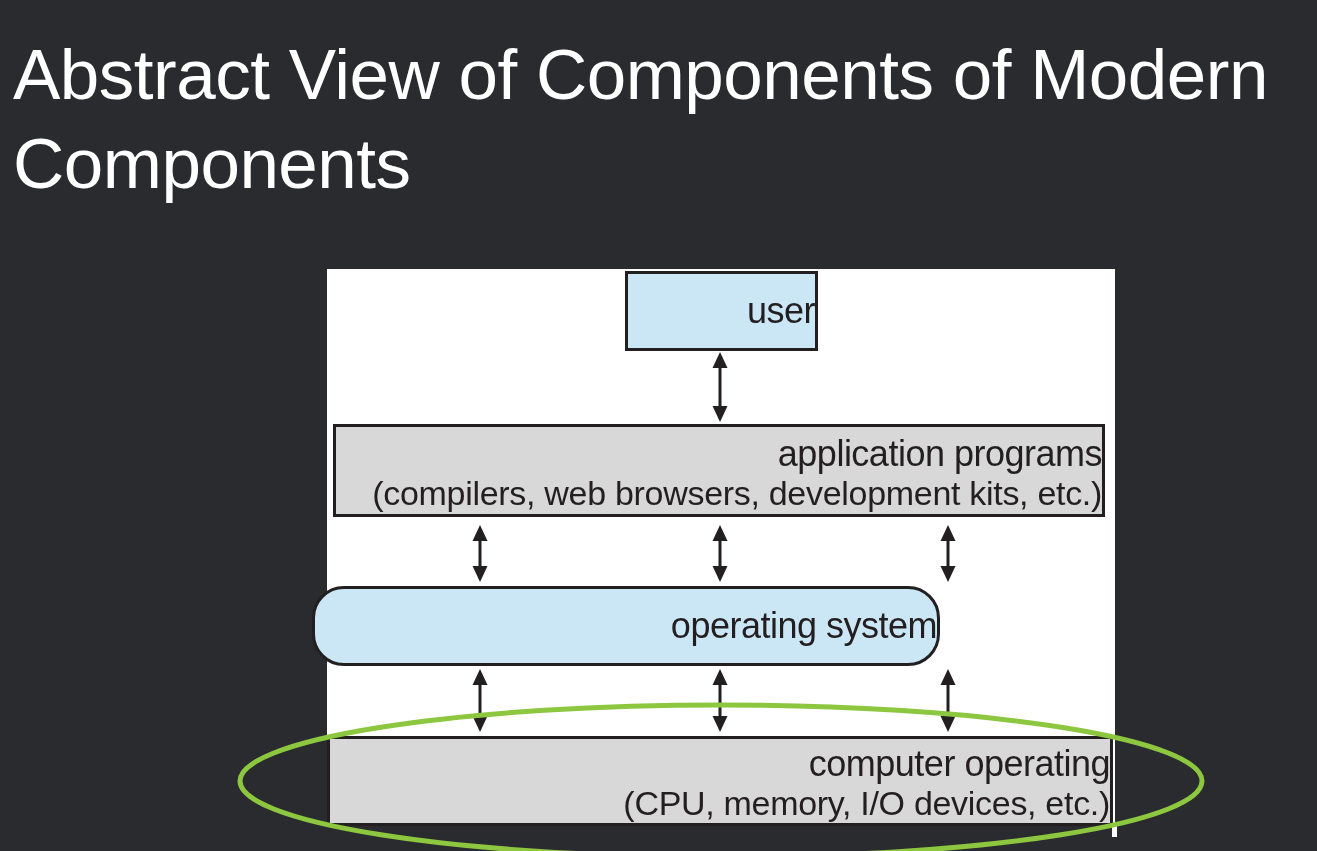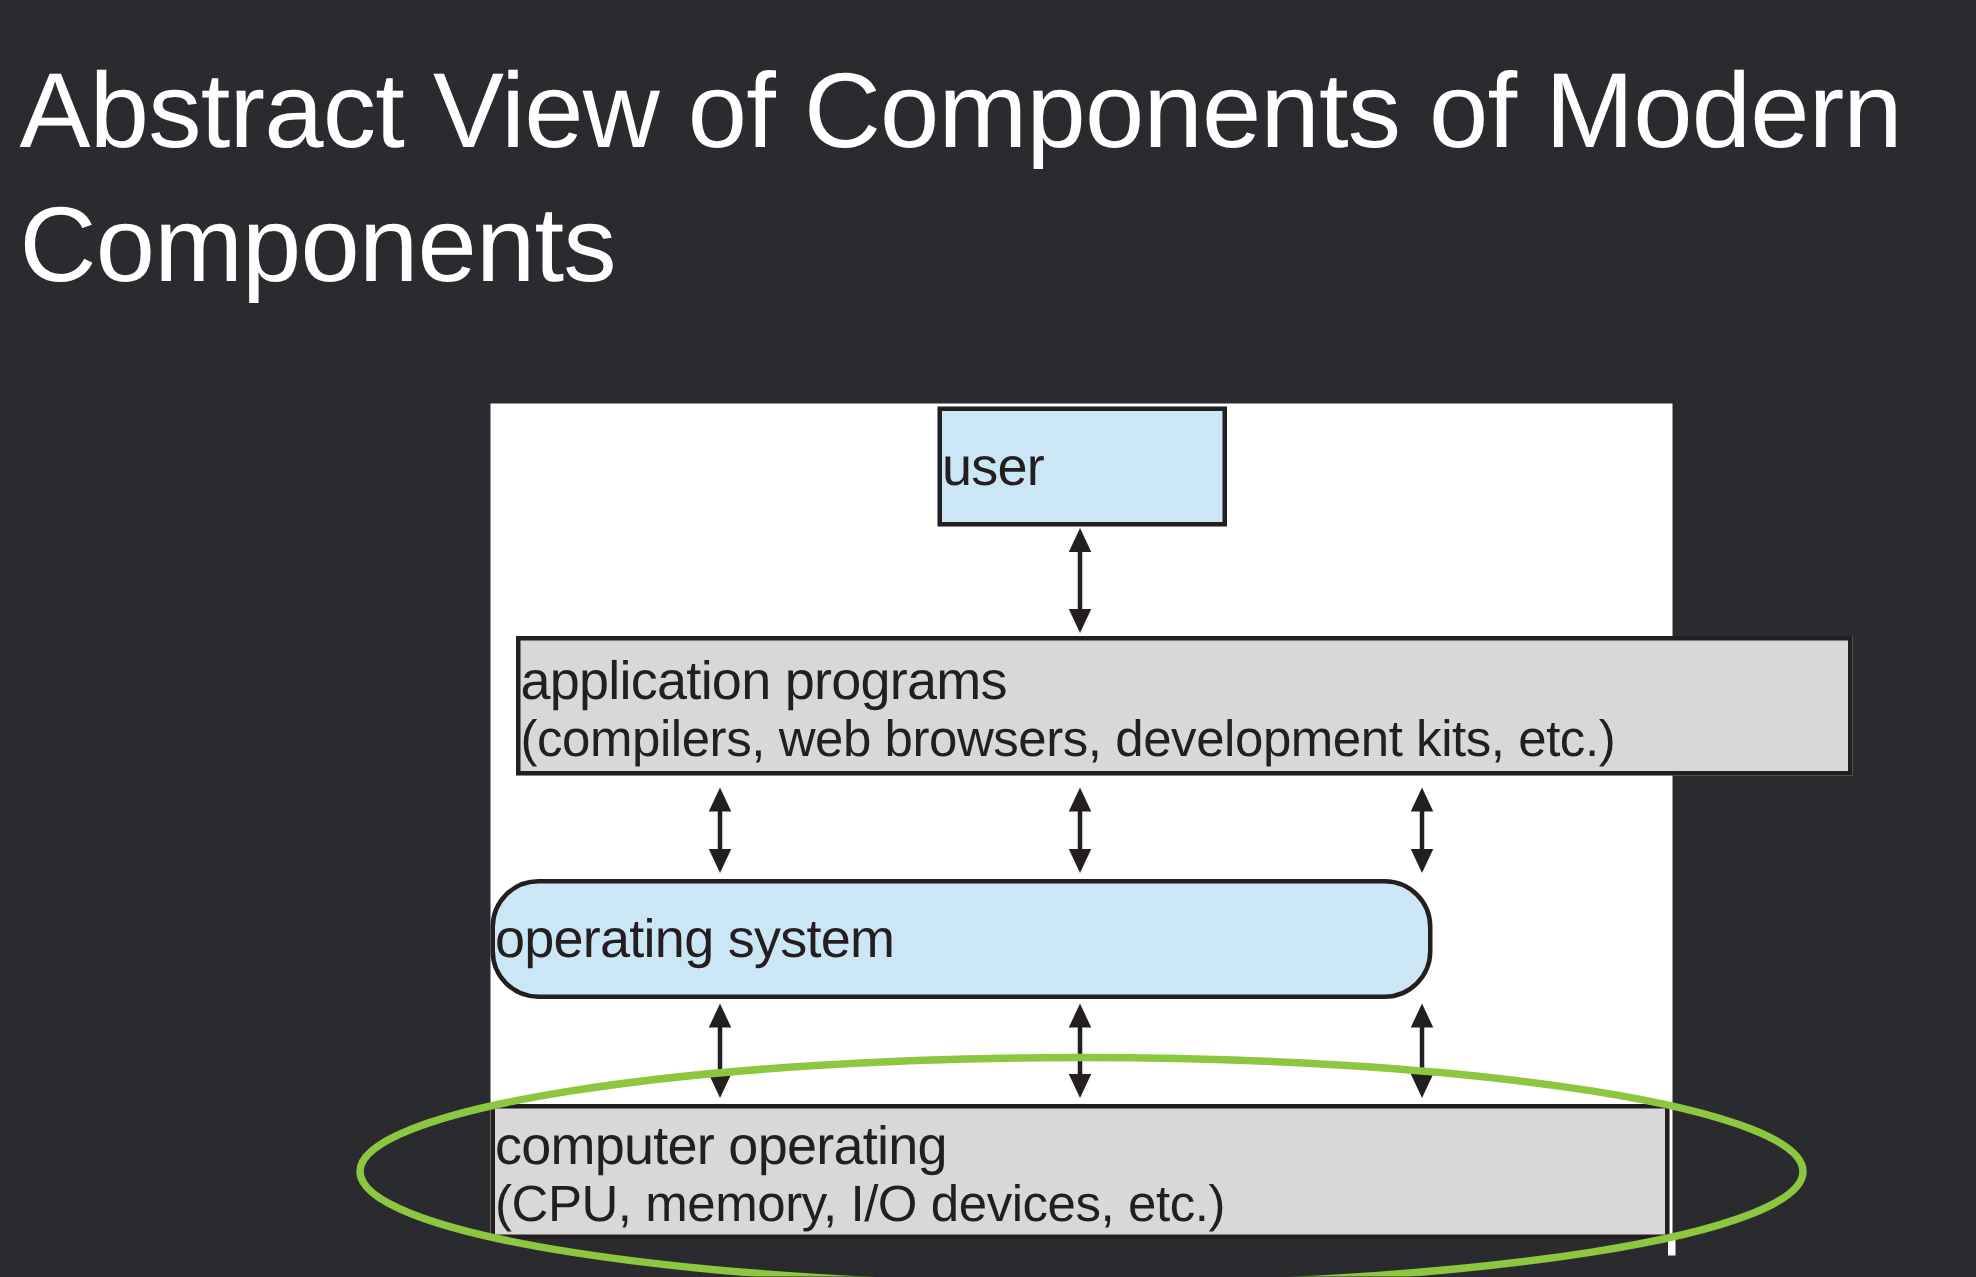--- a/index.html
+++ b/index.html
@@ -47,45 +47,45 @@
     background: #ffffff;
   }
 
   .dbox {
     position: absolute;
     box-sizing: border-box;
     border: 3px solid #231f20;
     color: #231f20;
     display: flex;
     flex-direction: column;
-    align-items: flex-start;
+    align-items: flex-end;
     justify-content: center;
     text-align: center;
   }
   .dbox .label {
     font-size: 36px;
     line-height: 44px;
     letter-spacing: -0.5px;
   }
   .dbox .sublabel {
     font-size: 34px;
     line-height: 34px;
     letter-spacing: -0.3px;
   }
 
   .box-user {
     left: 625px; top: 235px;
     width: 193px; height: 80px;
   }
   .box-app {
-    left: 344px; top: 388px;
-    width: 891px; height: 93px;
+    left: 333px; top: 388px;
+    width: 772px; height: 93px;
   }
   .box-os {
-    left: 327px; top: 550px;
+    left: 312px; top: 550px;
     width: 628px; height: 80px; border-radius: 32px;
   }
   .box-hw {
     left: 327px; top: 700px;
     width: 786px; height: 90px;
   }
 
   .overlay {
     position: absolute;
     left: 0; top: 0;

